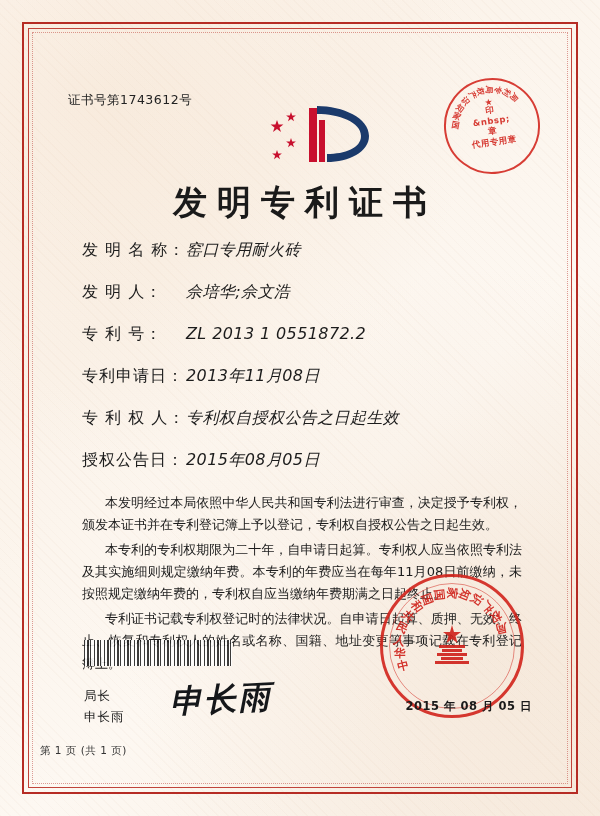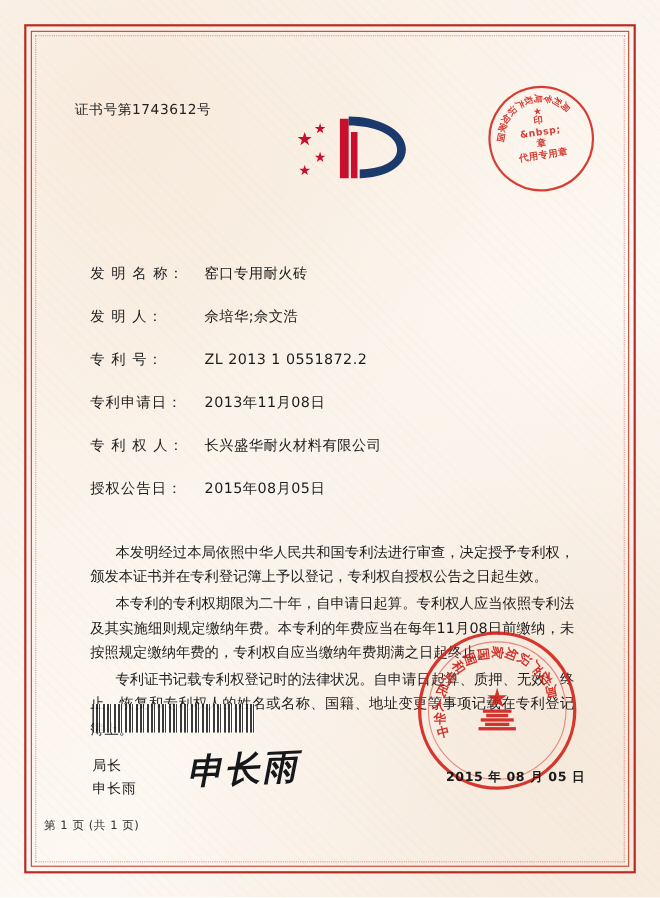--- a/index.html
+++ b/index.html
@@ -130,32 +130,33 @@
 
   .fields {
     position: absolute;
     left: 42px; top: 200px;
     width: 440px;
   }
   .field-row {
     display: flex;
     align-items: baseline;
     margin-bottom: 21px;
-    font-size: 13px;
+    font-size: 16px;
     color: #1c1c1c;
   }
   .field-label {
     width: 104px;
     flex: 0 0 104px;
     letter-spacing: 1px;
     white-space: nowrap;
   }
   .field-value {
     flex: 1 1 auto;
     letter-spacing: 0.4px;
+    font-style: italic;
   }
 
   .body-text {
     position: absolute;
     left: 42px; top: 452px;
     width: 440px;
     font-size: 13px;
     line-height: 1.72;
     color: #1c1c1c;
     text-align: justify;
@@ -292,41 +293,42 @@
         <span style="transform: rotate(40deg) translate(0,-40px) rotate(90deg);">利</span>
         <span style="transform: rotate(54deg) translate(0,-40px) rotate(90deg);">局</span>
       </div>
       <div class="seal-star">★</div>
       <div class="seal-center">
         <div>印 &amp;nbsp;章</div>
         <div>代用专用章</div>
       </div>
     </div>
 
+    <div class="doc-title">发明专利证书</div>
 
     <div class="fields">
       <div class="field-row">
         <div class="field-label">发 明 名 称：</div>
         <div class="field-value">窑口专用耐火砖</div>
       </div>
       <div class="field-row">
         <div class="field-label">发 明 人：</div>
         <div class="field-value">佘培华;佘文浩</div>
       </div>
       <div class="field-row">
         <div class="field-label">专 利 号：</div>
         <div class="field-value">ZL 2013 1 0551872.2</div>
       </div>
       <div class="field-row">
         <div class="field-label">专利申请日：</div>
         <div class="field-value">2013年11月08日</div>
       </div>
       <div class="field-row">
         <div class="field-label">专 利 权 人：</div>
-        <div class="field-value">长兴盛华耐火材料有限公司</div>
+        <div class="field-value">专利权自授权公告之日起生效</div>
       </div>
       <div class="field-row">
         <div class="field-label">授权公告日：</div>
         <div class="field-value">2015年08月05日</div>
       </div>
     </div>
 
     <div class="body-text">
       <p>本发明经过本局依照中华人民共和国专利法进行审查，决定授予专利权，颁发本证书并在专利登记簿上予以登记，专利权自授权公告之日起生效。</p>
       <p>本专利的专利权期限为二十年，自申请日起算。专利权人应当依照专利法及其实施细则规定缴纳年费。本专利的年费应当在每年11月08日前缴纳，未按照规定缴纳年费的，专利权自应当缴纳年费期满之日起终止。</p>

